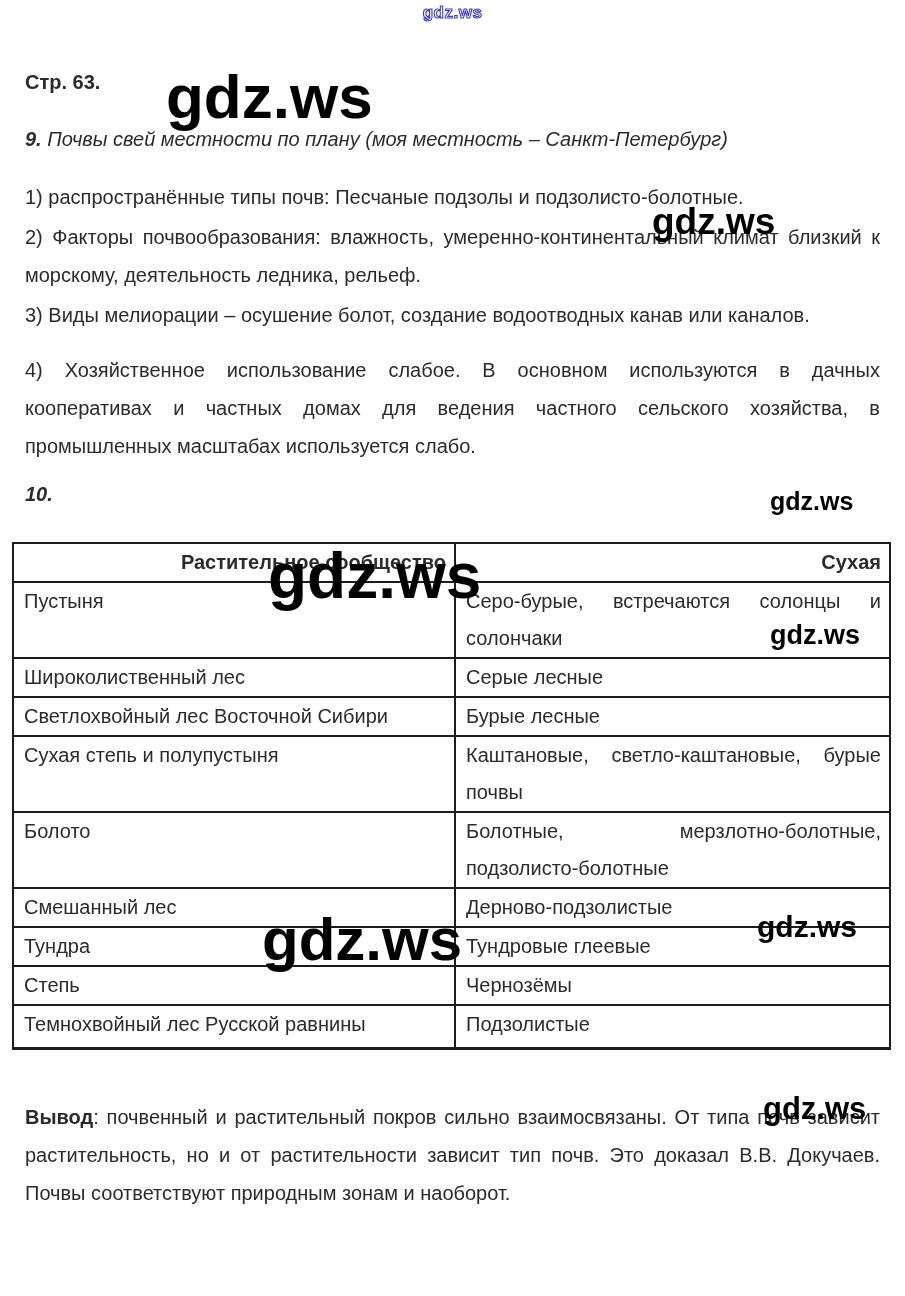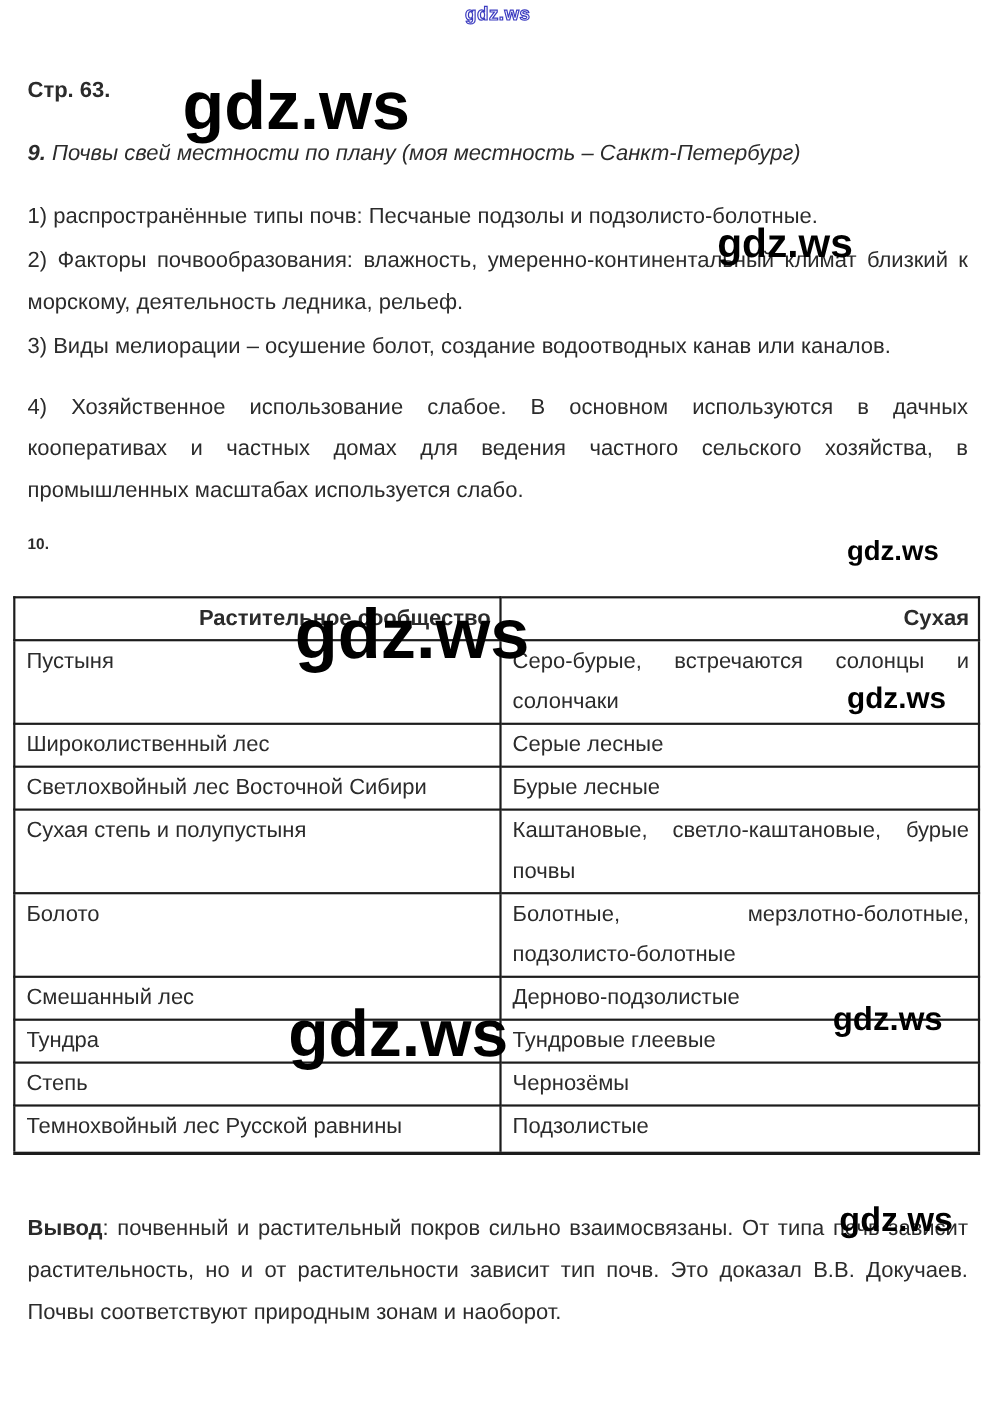--- a/index.html
+++ b/index.html
@@ -29,23 +29,24 @@
   p.answer {
     margin: 2px 25px 0 25px;
     font-size: 20px;
     line-height: 38px;
     text-align: justify;
   }
   p.answer.p1 { margin-top: 20px; }
   p.answer.p4 { margin-top: 17px; }
   .q10-label {
     margin: 17px 25px 0 25px;
-    font-size: 14px;
+    font-size: 20px;
     line-height: 24px;
     font-weight: bold;
+    font-style: italic;
   }
 
   
   table.soils {
     border-collapse: collapse;
     table-layout: fixed;
     width: 877px;
     margin: 36px 0 0 12px;
     border: 2px solid #1c1c1c;
     border-bottom-width: 3px;

